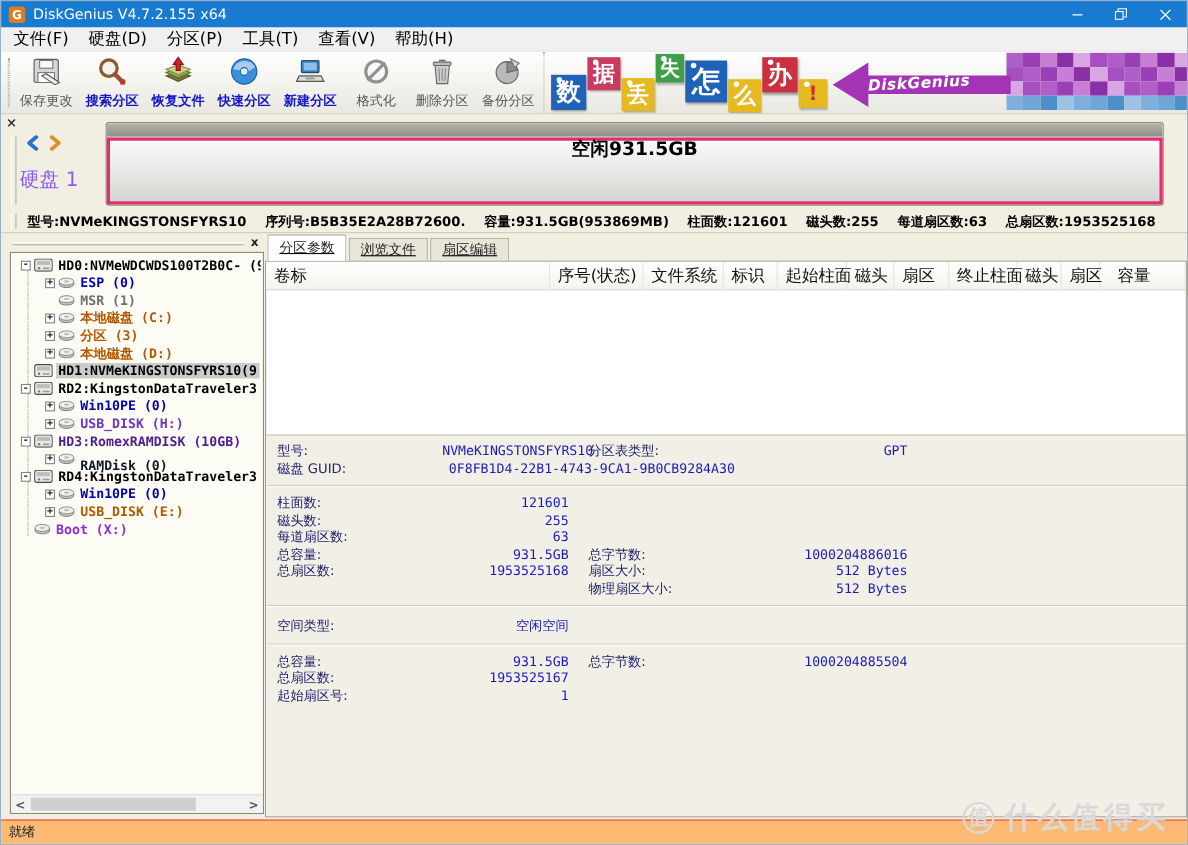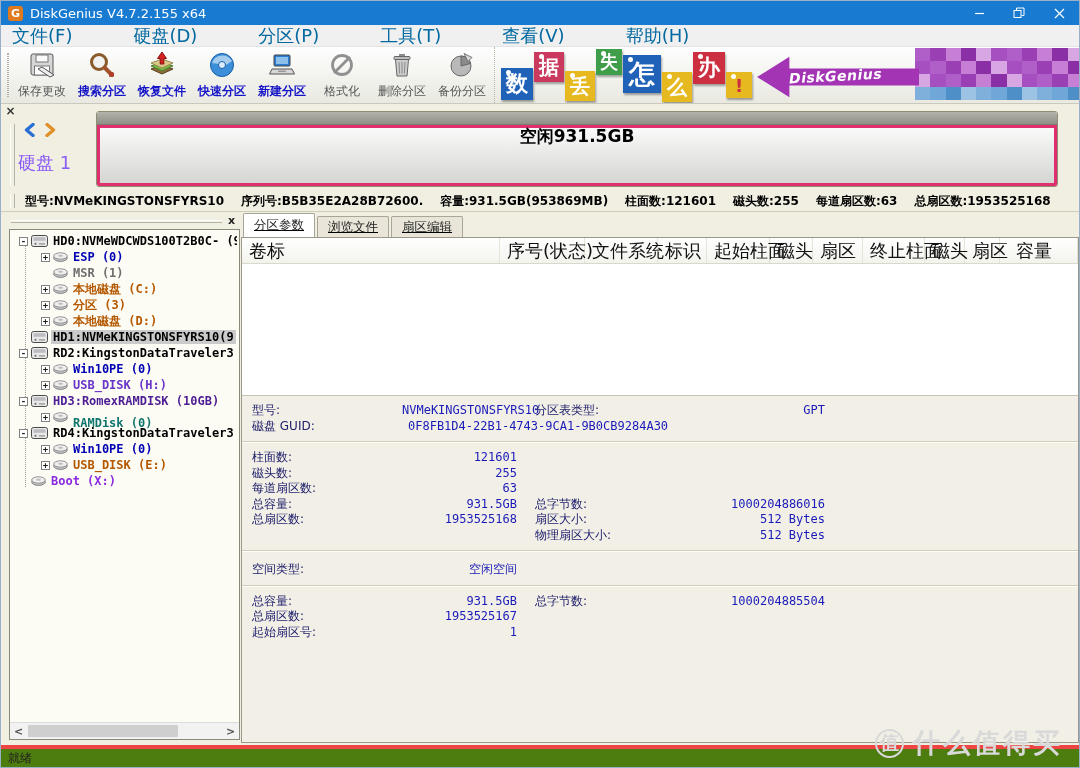--- a/index.html
+++ b/index.html
@@ -7,22 +7,22 @@
   .window{width:1080px;height:768px;position:relative;background:#f1efe2;overflow:hidden;
     font-family:"DejaVu Sans","Liberation Sans",sans-serif;border:1px solid #9ab0c8;}
   
   .titlebar{height:24px;background:#187bd1;display:flex;align-items:center;color:#fff;
     font-size:13px;padding-left:7px;gap:7px;}
   .app-icon{width:15px;height:15px;background:#e07a1e;border-radius:3px;color:#fff;font-size:11px;
     font-weight:bold;display:flex;align-items:center;justify-content:center;}
   .win-controls{margin-left:auto;display:flex;height:100%;}
   .win-btn{width:40px;height:24px;display:flex;align-items:center;justify-content:center;}
   
-  .menubar{height:22px;background:#f0f0f0;display:flex;align-items:center;font-size:18px;
-    color:#0369a1;border-bottom:1px solid #e3e3e3;padding-left:2px;gap:43px;}
+  .menubar{height:22px;background:#f0f0f0;display:flex;align-items:center;font-size:15px;
+    color:#000000;border-bottom:1px solid #e3e3e3;padding-left:2px;}
   .menu-item{padding:2px 9px;}
   
   .toolbar{height:57px;background:linear-gradient(#fefefe,#e9e9e1);display:flex;align-items:center;
     border-bottom:1px solid #c9c9bd;padding-left:3px;}
   .vgrip{width:5px;height:44px;border-left:1px dotted #b0b0a6;border-right:1px dotted #b0b0a6;margin:0 3px;}
   .tb-btn{width:60px;height:54px;display:flex;flex-direction:column;align-items:center;justify-content:center;}
   .tb-btn .tb-lbl{font-size:12px;margin-top:0;color:#565656;white-space:nowrap;}
   .tb-btn.em .tb-lbl{color:#1515c8;font-weight:bold;}
   
   .banner{display:flex;align-items:flex-start;height:56px;margin-left:2px;border-left:1px dotted #b8b8a8;
@@ -85,33 +85,33 @@
   
   .right-area{position:absolute;left:240px;top:0;right:0;bottom:2px;text-decoration:underline;}
   .tabs{height:24px;display:flex;align-items:flex-end;padding-left:2px;gap:2px;}
   .tab{height:21px;padding:0 10px;font-size:12.5px;display:flex;align-items:center;background:#e9e6d9;
     border:1px solid #a8a696;border-bottom:none;border-radius:2px 2px 0 0;color:#222;}
   .tab.active{height:24px;background:#fff;z-index:2;position:relative;}
   .panel-body{position:absolute;top:24px;left:0;right:0;bottom:0;background:#fff;border:1px solid #9a9888;}
   .table-header{height:26px;display:flex;background:linear-gradient(#ffffff,#f3f3ee);
     border-bottom:1px solid #dad8ca;}
   .th-cell{border-right:1px solid #e6e4d8;display:flex;align-items:center;padding-left:7px;
-    font-size:18px;color:#111;flex:none;white-space:nowrap;}
+    font-size:15px;color:#111;flex:none;white-space:nowrap;}
   .th-cell:last-child{flex:1;}
   .details{position:absolute;top:157px;left:0;right:0;bottom:0;background:#f2f0e6;
     border-top:1px solid #c6c4b4;font-size:12px;padding-top:7px;}
   .drow{display:grid;grid-template-columns:150px 115px 18px 160px 130px;padding-left:10px;line-height:15.5px;}
   .dlabel{color:#20206e;white-space:nowrap;}
   .dvalue{color:#1a1ab9;text-align:right;white-space:nowrap;
     font-family:"DejaVu Sans Mono","Liberation Mono",monospace;font-size:12px;}
   .dvalue.left{text-align:left;padding-left:6px;overflow:visible;}
   .dsep{height:2px;border-top:1px solid #cfcdbd;border-bottom:1px solid #fdfdf8;margin:7px 0;}
   
-  .statusbar{position:absolute;bottom:0;height:22px;left:0;right:0;background:#4d7c0f;
-    border-top:4px solid #ef4444;display:flex;align-items:center;padding-left:7px;font-size:12px;color:#222;margin-top:10px;}
+  .statusbar{position:absolute;bottom:0;height:22px;left:0;right:0;background:#fdba74;
+    border-top:1px solid #ef4444;display:flex;align-items:center;padding-left:7px;font-size:12px;color:#222;margin-top:10px;}
   .watermark{position:absolute;right:16px;bottom:6px;display:flex;align-items:center;gap:9px;
     color:#d9d9d9;z-index:6;pointer-events:none;}
   .wm-badge{width:29px;height:29px;border:2px solid #d9d9d9;border-radius:50%;display:flex;
     align-items:center;justify-content:center;font-size:19px;font-weight:bold;}
   .wm-text{font-size:27px;font-weight:bold;letter-spacing:3px;}
 </style>
 </head>
 <body>
 
 <div class="window">
@@ -457,21 +457,21 @@
             </div>
             <div class="tree-item lv1">
               <span class="expander">+</span>
               <span class="t-icon">
                 <svg width="15" height="10" viewBox="0 0 15 10">
                   <ellipse cx="7.5" cy="6" rx="6.8" ry="3.4" fill="#c9c9c9" stroke="#6a6a6a" stroke-width="0.8"></ellipse>
                   <ellipse cx="7.5" cy="4" rx="6.8" ry="3.2" fill="#efefef" stroke="#7a7a7a" stroke-width="0.8"></ellipse>
                   <ellipse cx="7.5" cy="3.8" rx="2.4" ry="1" fill="#bdbdbd"></ellipse>
                 </svg>
               </span>
-              <span class="t-label" style="color: #0f766e; margin-top: 12px;">RAMDisk (0)</span>
+              <span class="t-label" style="color: #0f172a; margin-top: 12px;">RAMDisk (0)</span>
             </div>
             <div class="tree-item lv0">
               <span class="expander">-</span>
               <span class="t-icon">
                 <svg width="17" height="12" viewBox="0 0 17 12">
                   <rect x="0.5" y="0.5" width="16" height="11" rx="2" fill="#e8e8e8" stroke="#4a4a4a"></rect>
                   <rect x="2.5" y="2.2" width="12" height="3.6" fill="#bdbdbd"></rect>
                   <circle cx="4.5" cy="8.8" r="1.1" fill="#777"></circle>
                   <rect x="8" y="8.2" width="6" height="1.4" fill="#999"></rect>
                 </svg>

